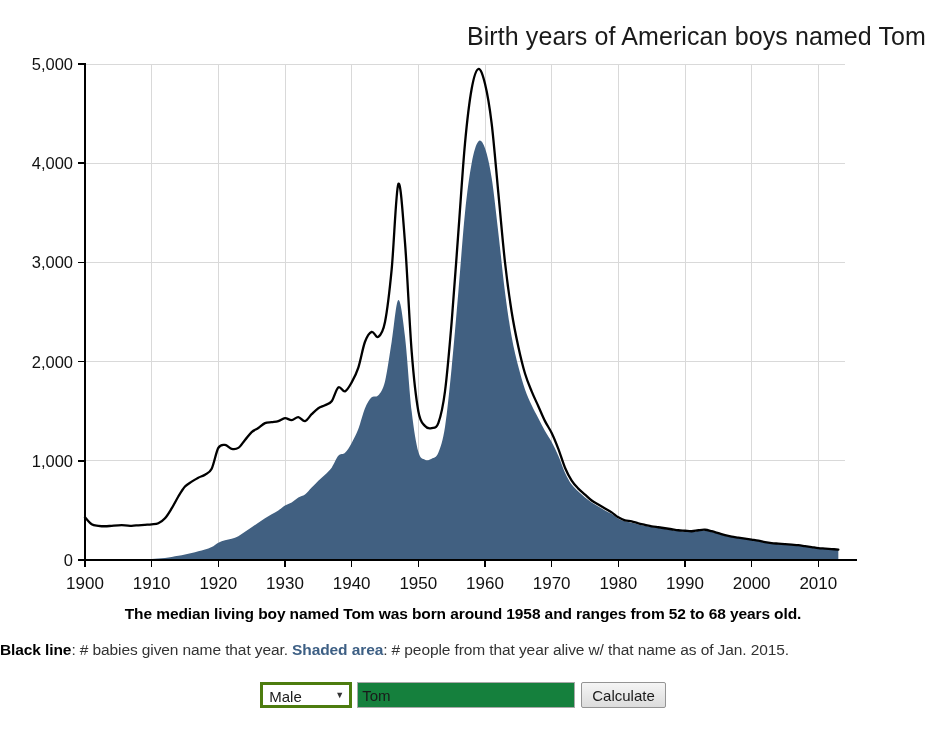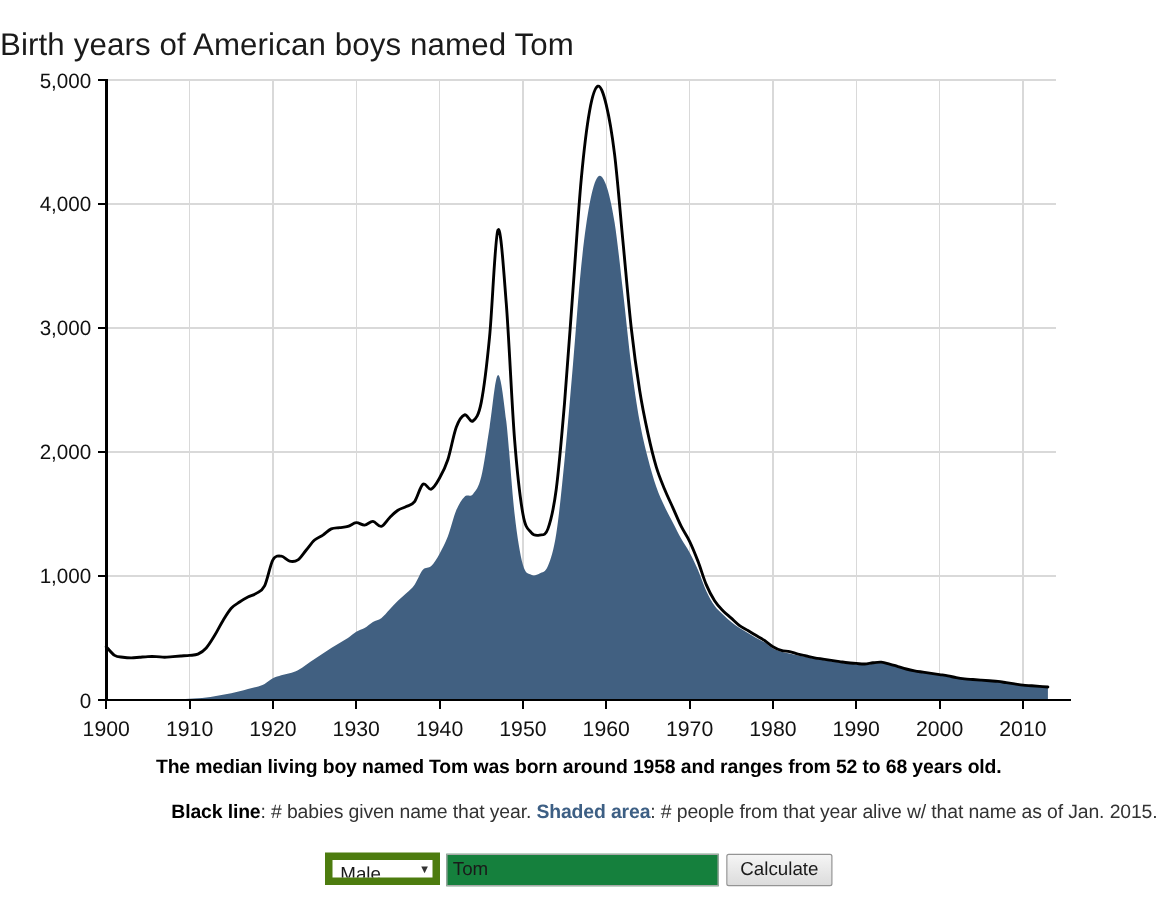--- a/index.html
+++ b/index.html
@@ -15,21 +15,21 @@
     overflow: hidden;
   }
   #page {
     position: relative;
     width: 926px;
     height: 738px;
   }
 
   
   .chart-title {
-    text-align: left;
+    text-align: right;
     font-size: 25px;
     font-weight: 400;
     color: #1a1a1a;
     letter-spacing: 0.1px;
     margin: 0;
     padding-top: 21px;
     line-height: 30px;
     font-family: "Liberation Sans", sans-serif;
   }
 
@@ -82,21 +82,21 @@
     text-align: center;
     font-size: 15.5px;
     font-weight: bold;
     color: #000000;
     margin: 0;
     padding-top: 8px;
     line-height: 20px;
     letter-spacing: -0.1px;
   }
   .caption-legend {
-    text-align: right;
+    text-align: left;
     font-size: 15.5px;
     font-weight: 400;
     color: #333333;
     margin: 0;
     padding-top: 16px;
     line-height: 20px;
     letter-spacing: -0.1px;
   }
   .legend-key-line {
     font-weight: bold;
@@ -113,21 +113,21 @@
     align-items: center;
     gap: 0px;
     padding-top: 22px;
   }
   .sex-select {
     appearance: none;
     -webkit-appearance: none;
     width: 92px;
     height: 26px;
     box-sizing: border-box;
-    border: 6px solid #4d7c0f;
+    border: 3px solid #4d7c0f;
     background: #ffffff;
     font-family: "Liberation Sans", sans-serif;
     font-size: 15px;
     color: #1a1a1a;
     padding: 0 4px 0 6px;
     border-radius: 0;
     line-height: 24px;
   }
   .select-shell {
     position: relative;

